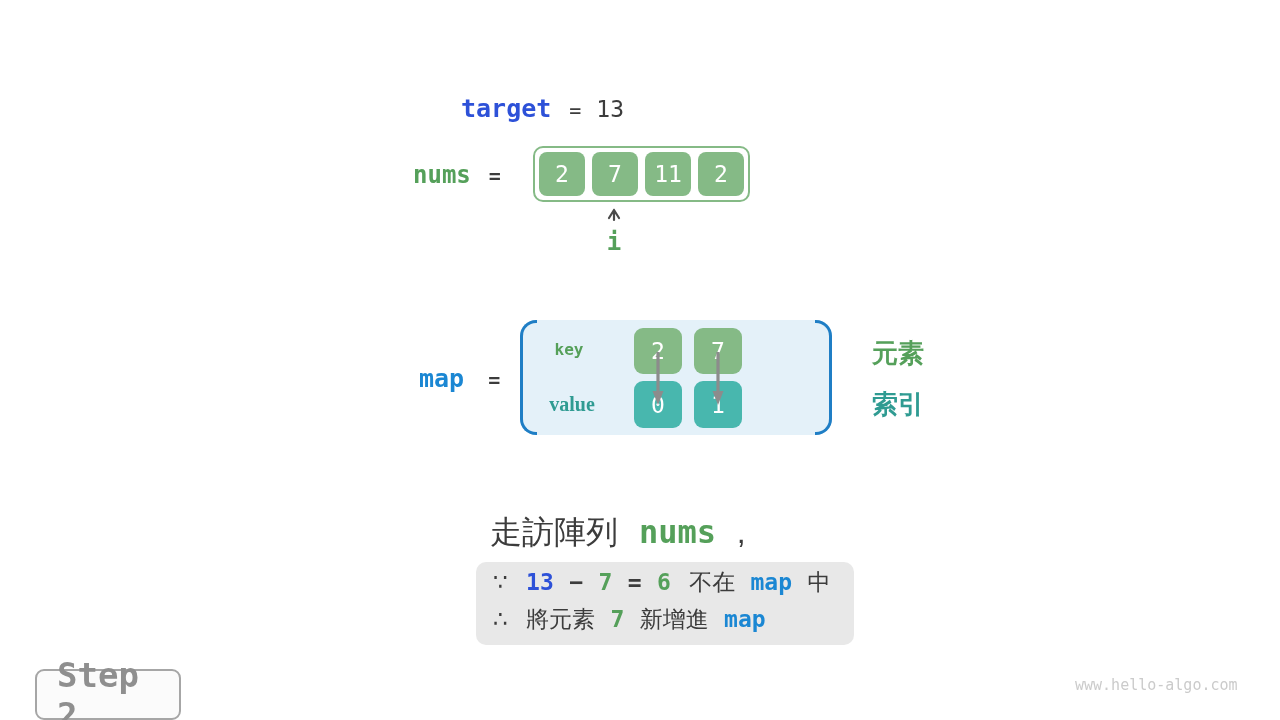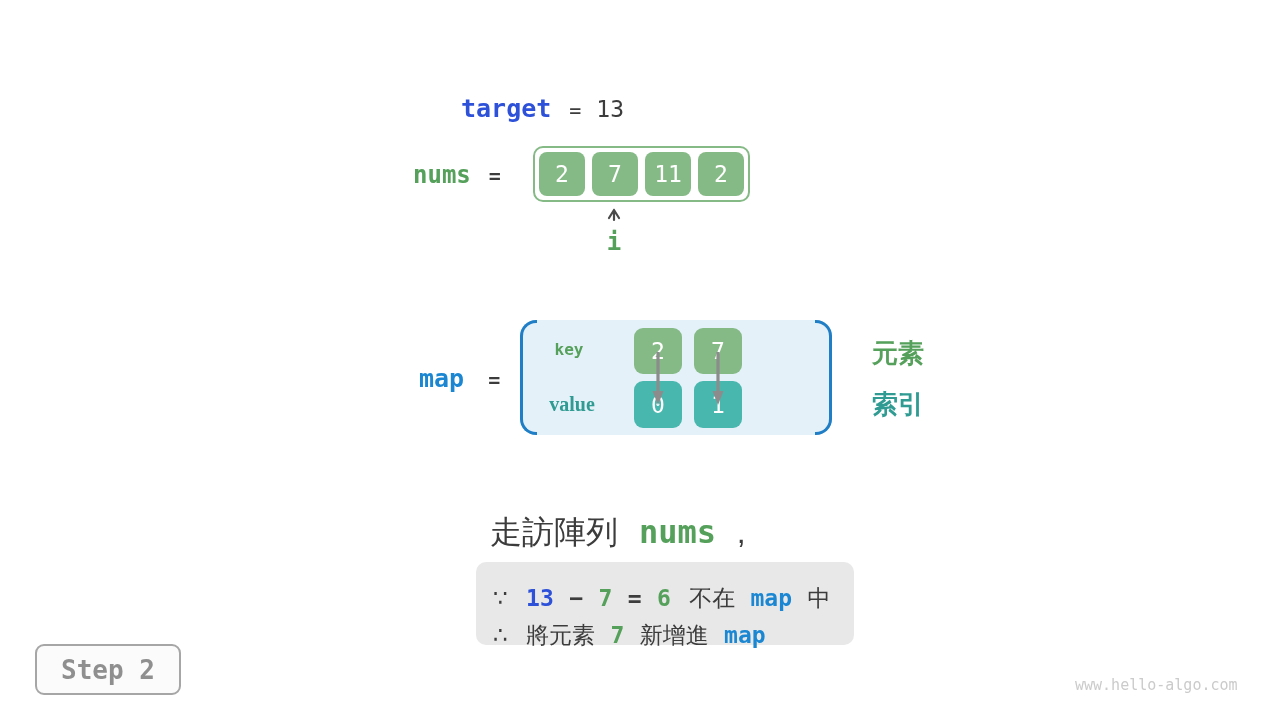--- a/index.html
+++ b/index.html
@@ -74,36 +74,36 @@
   .map-arrow.a2 { left: 190px; }
   .side-label { position: absolute; left: 860px; font-size: 26px; font-weight: bold; line-height: 30px; margin-left: 12px; }
   .side-label.element { top: 338px; color: #55a05a; }
   .side-label.index { top: 389px; color: #2f9b92; }
 
   
   .caption { position: absolute; left: 490px; top: 511px; font-size: 32px; color: #3c3c3c; }
   .caption .code { font-family: "DejaVu Sans Mono", monospace; font-weight: bold; color: #55a05a; margin: 0 12px; }
   .note-box {
     position: absolute; left: 476px; top: 562px; width: 378px; height: 83px;
-    background: #e8e8e8; border-radius: 10px; padding: 18px 0 0 17px;
+    background: #e8e8e8; border-radius: 10px; padding: 2px 0 0 17px;
     font-size: 23px; line-height: 37px; color: #3c3c3c;
   }
   .tk { margin-right: 9px; }
   .tk.wide { margin-right: 12px; }
   .tk.num-indigo { font-family: "DejaVu Sans Mono", monospace; font-weight: bold; color: #2d51d8; }
   .tk.num-green { font-family: "DejaVu Sans Mono", monospace; font-weight: bold; color: #55a05a; }
   .tk.code-blue { font-family: "DejaVu Sans Mono", monospace; font-weight: bold; color: #1b87d3; }
   .tk.op { font-family: "DejaVu Sans Mono", monospace; font-weight: bold; }
 
   
   .step-badge {
-    position: absolute; left: 35px; top: 644px; width: 146px; height: 51px;
+    position: absolute; left: 35px; top: 669px; width: 146px; height: 51px;
     border: 2px solid #a6a6a6; border-radius: 9px; background: #fbfbfb;
     display: flex; align-items: center; justify-content: center;
-    font-family: "DejaVu Sans Mono", monospace; font-size: 26px; font-weight: bold; color: #8f8f8f;
+    font-family: "DejaVu Sans Mono", monospace; font-size: 34px; font-weight: bold; color: #8f8f8f; padding-left: 20px;
   }
   .watermark {
     position: absolute; left: 1075px; top: 676px;
     font-family: "DejaVu Sans Mono", monospace; font-size: 15px; color: #cbcbcb;
   }
 </style>
 </head>
 <body>
 
 <div class="canvas">

